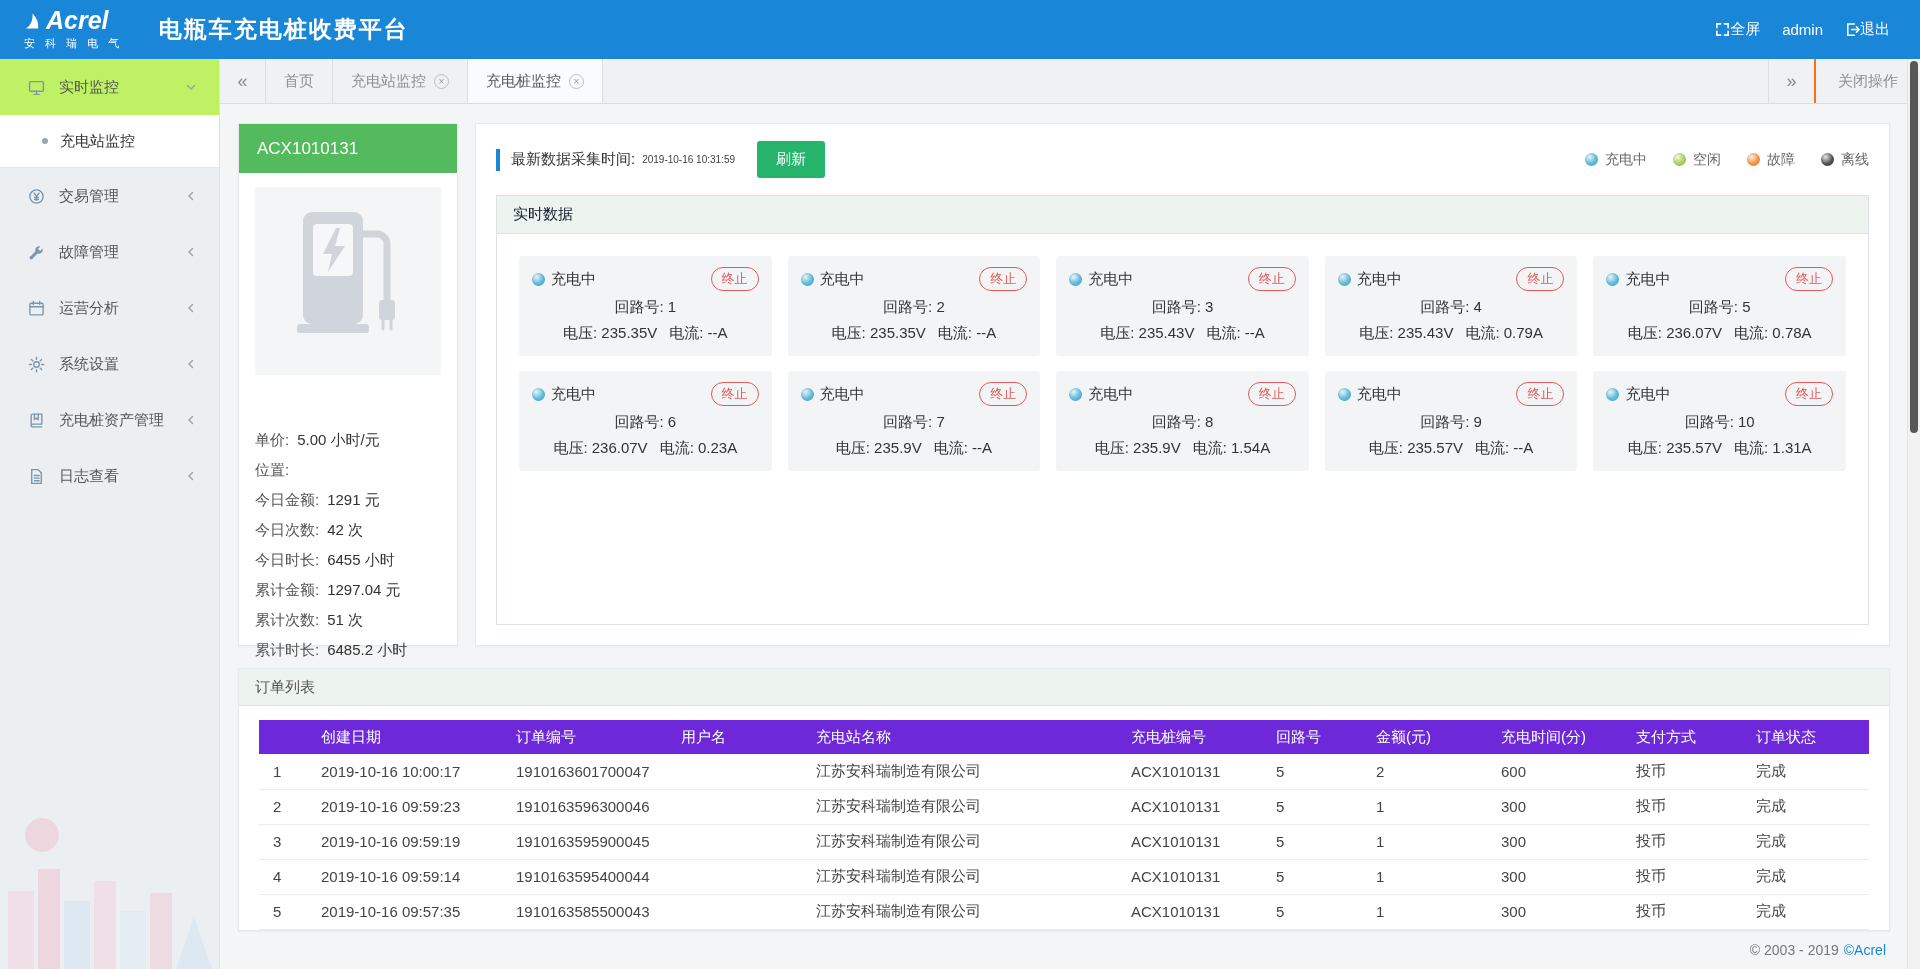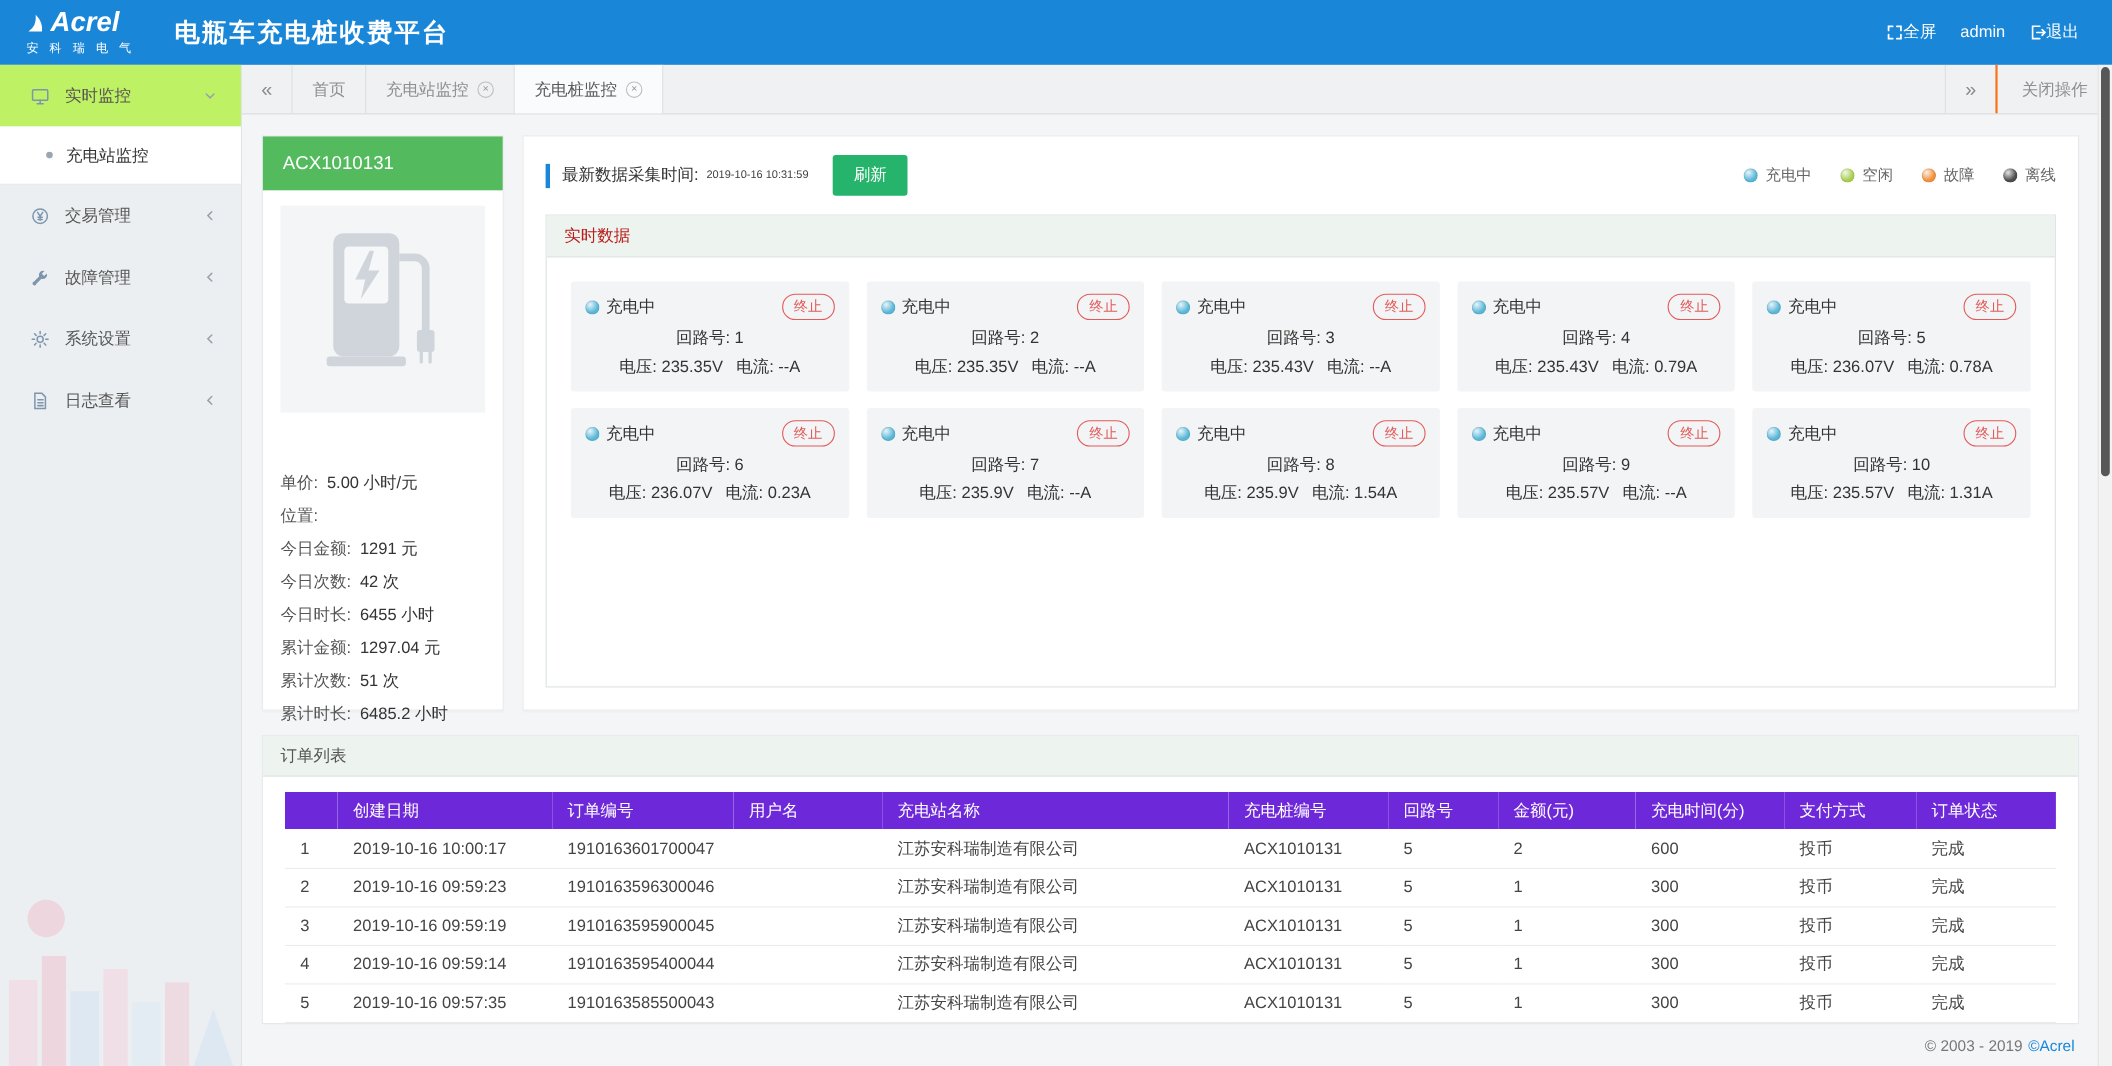--- a/index.html
+++ b/index.html
@@ -64,21 +64,21 @@
   .accent-bar { width:4px; height:22px; background:#1a86d8; margin-right:11px; }
   .collect-label { font-size:15px; color:#333; }
   .collect-time { margin-left:7px; font-size:10px; color:#404040; }
   .refresh-btn { margin-left:22px; background:#26b36b; color:#fff; border:none; border-radius:3px; padding:9px 19px; font-size:15px; cursor:pointer; font-family:inherit; }
   .legend { margin-left:auto; display:flex; gap:26px; align-items:center; }
   .legend-item { display:flex; align-items:center; gap:7px; color:#666; font-size:14px; }
   .dot { width:13px; height:13px; border-radius:50%; display:inline-block; flex-shrink:0;
          background-image:radial-gradient(circle at 35% 30%, rgba(255,255,255,.85), rgba(255,255,255,0) 58%);
          box-shadow:inset 0 0 0 1px rgba(0,0,0,.07); }
   .realtime-box { margin-top:17px; border:1px solid #dde2e4; flex:1; display:flex; flex-direction:column; min-height:0; }
-  .box-header { height:38px; background:#edf3ee; border-bottom:1px solid #dde3de; display:flex; align-items:center; padding-left:16px; color:#b91c1c; font-size:15px; flex-shrink:0; }
+  .box-header { height:38px; background:#edf3ee; border-bottom:1px solid #dde3de; display:flex; align-items:center; padding-left:16px; color:#0f172a; font-size:15px; flex-shrink:0; }
   .box-body { padding:22px; display:grid; grid-template-columns:repeat(5,1fr); gap:15px 16px; align-content:start; overflow:hidden; }
   .channel-card { background:#f3f4f5; border-radius:3px; padding:11px 13px 13px; height:100px; display:flex; flex-direction:column; justify-content:space-between; }
   .ch-top { display:flex; align-items:center; justify-content:space-between; }
   .ch-status { display:flex; align-items:center; gap:6px; font-size:15px; color:#333; }
   .stop-btn { border:1px solid #e25a5a; color:#e25a5a; border-radius:12px; font-size:13px; padding:2px 10px; cursor:pointer; background:transparent; font-family:inherit; }
   .ch-circuit, .ch-vals { text-align:center; font-size:15px; color:#333; white-space:nowrap; }
   .ch-current { margin-left:12px; }
 
   
   .orders-panel { margin-top:22px; background:#fff; border:1px solid #e6e9eb; box-shadow:0 1px 2px rgba(0,0,0,.04); flex:1; min-height:0; overflow:hidden; display:flex; flex-direction:column; }
@@ -191,25 +191,53 @@
             <span class="menu-label">故障管理</span>
             <span class="menu-arrow">
               <svg viewBox="0 0 12 12" width="12" height="12" fill="none" stroke="#9aa2aa" stroke-width="1.4" stroke-linecap="round">
                 <path d="M7.5 2.5L4 6l3.5 3.5"></path>
               </svg>
             </span>
           </div>
           <div class="menu-item">
             <span class="menu-icon">
               <svg viewBox="0 0 16 16" width="17" height="17" fill="none" stroke="#7d96ad" stroke-width="1.3" stroke-linecap="round">
+                <rect x="1.8" y="3" width="12.4" height="11" rx="1"></rect>
+                <path d="M1.8 6.4h12.4M5 1.4v2.8M11 1.4v2.8"></path>
+              </svg>
+            </span>
+            <span class="menu-label">运营分析</span>
+            <span class="menu-arrow">
+              <svg viewBox="0 0 12 12" width="12" height="12" fill="none" stroke="#9aa2aa" stroke-width="1.4" stroke-linecap="round">
+                <path d="M7.5 2.5L4 6l3.5 3.5"></path>
+              </svg>
+            </span>
+          </div>
+          <div class="menu-item">
+            <span class="menu-icon">
+              <svg viewBox="0 0 16 16" width="17" height="17" fill="none" stroke="#7d96ad" stroke-width="1.3" stroke-linecap="round">
                 <circle cx="8" cy="8" r="2.6"></circle>
                 <path d="M8 1.2v2M8 12.8v2M1.2 8h2M12.8 8h2M3.2 3.2l1.4 1.4M11.4 11.4l1.4 1.4M12.8 3.2l-1.4 1.4M4.6 11.4l-1.4 1.4"></path>
               </svg>
             </span>
             <span class="menu-label">系统设置</span>
+            <span class="menu-arrow">
+              <svg viewBox="0 0 12 12" width="12" height="12" fill="none" stroke="#9aa2aa" stroke-width="1.4" stroke-linecap="round">
+                <path d="M7.5 2.5L4 6l3.5 3.5"></path>
+              </svg>
+            </span>
+          </div>
+          <div class="menu-item">
+            <span class="menu-icon">
+              <svg viewBox="0 0 16 16" width="17" height="17" fill="none" stroke="#7d96ad" stroke-width="1.3" stroke-linecap="round">
+                <path d="M3 13.2V3.4A1.4 1.4 0 0 1 4.4 2H13v9.4H4.4A1.4 1.4 0 0 0 3 12.8 1.4 1.4 0 0 0 4.4 14H13"></path>
+                <path d="M6 2v5l1.8-1.2L9.6 7V2"></path>
+              </svg>
+            </span>
+            <span class="menu-label">充电桩资产管理</span>
             <span class="menu-arrow">
               <svg viewBox="0 0 12 12" width="12" height="12" fill="none" stroke="#9aa2aa" stroke-width="1.4" stroke-linecap="round">
                 <path d="M7.5 2.5L4 6l3.5 3.5"></path>
               </svg>
             </span>
           </div>
           <div class="menu-item">
             <span class="menu-icon">
               <svg viewBox="0 0 16 16" width="17" height="17" fill="none" stroke="#7d96ad" stroke-width="1.3" stroke-linecap="round">
                 <path d="M3.5 1.5h6l3 3v10h-9z"></path>

